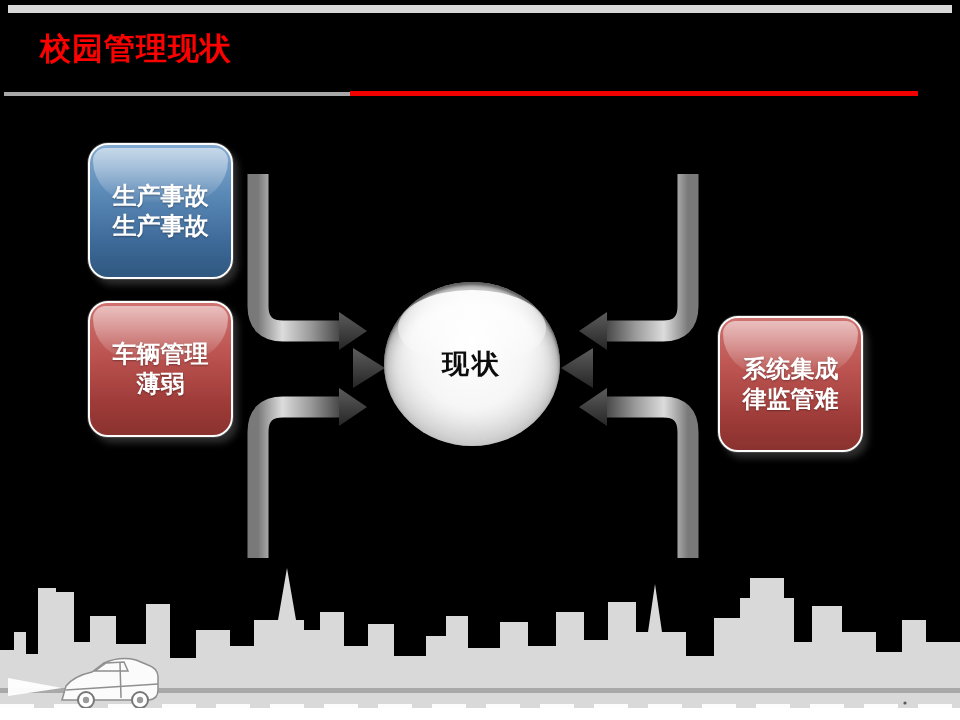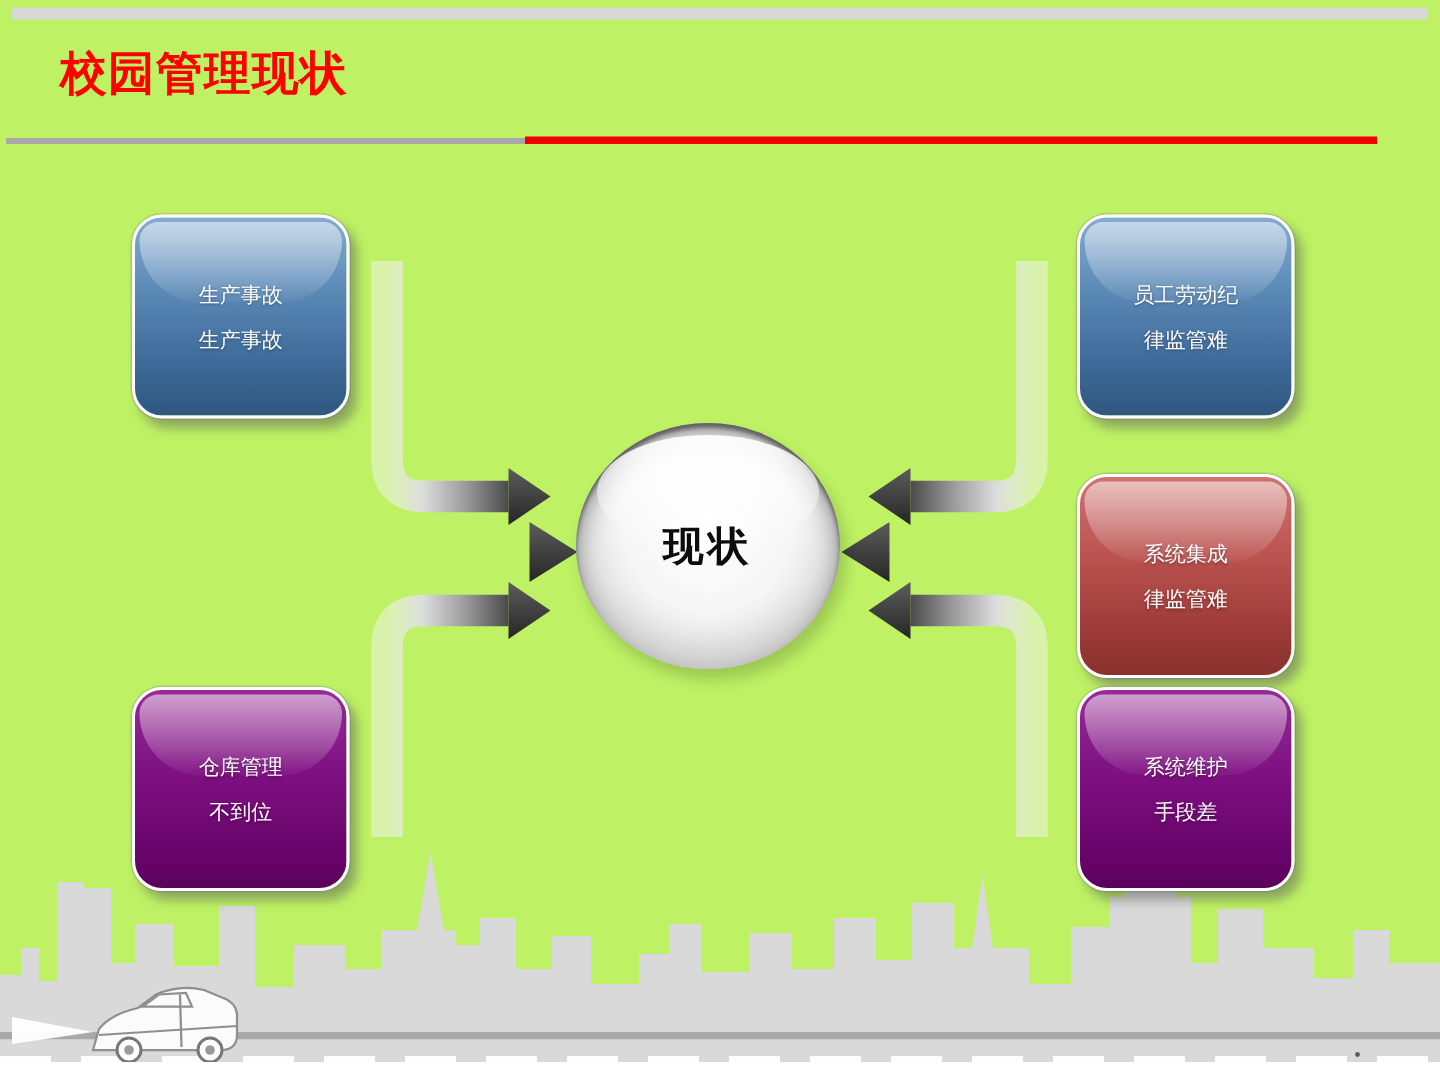--- a/index.html
+++ b/index.html
@@ -1,17 +1,17 @@
 <!DOCTYPE html>
 <html><head>
 <meta charset="utf-8">
 <style>
   html,body{margin:0;padding:0;background:#fff;}
   #slide{
-    position:relative;width:960px;height:708px;overflow:hidden;background:#bef264;
+    position:relative;width:960px;height:708px;overflow:hidden;background:#000000;
     font-family:"Liberation Sans","DejaVu Sans",sans-serif;
   }
   
   .top-strip{position:absolute;left:8px;top:5px;width:944px;height:8px;background:#d8d8d8;}
   
   .title{
     position:absolute;left:40px;top:28px;margin:0;
     font-size:31px;font-weight:bold;color:#fe0000;letter-spacing:1px;
   }
   .underline-gray{position:absolute;left:4px;top:92px;width:346px;height:4px;background:#a8a8a8;}
@@ -25,21 +25,21 @@
     display:flex;align-items:center;justify-content:center;text-align:center;
     z-index:3;
   }
   .box::before{
     content:"";position:absolute;left:3px;right:3px;top:3px;height:54px;
     border-radius:15px 15px 50px 50px;
     background:linear-gradient(180deg,rgba(255,255,255,.55),rgba(255,255,255,.03));
     pointer-events:none;
   }
   .box-label{
-    position:relative;color:#ffffff;font-weight:normal;font-size:14px;line-height:30px;
+    position:relative;color:#ffffff;font-weight:bold;font-size:24px;line-height:30px;
     text-shadow:0 1px 2px rgba(0,0,0,.35);
   }
   .box-label span{display:block;}
   .theme-blue{background:linear-gradient(180deg,#84abd1 0%,#5d8bb8 35%,#3e6b9a 72%,#2f577f 100%);}
   .theme-red{background:linear-gradient(180deg,#cf7370 0%,#bb5350 40%,#9c3a37 78%,#8a322f 100%);}
   .theme-purple{background:linear-gradient(180deg,#942b96 0%,#7d0f80 45%,#650367 88%,#5a015c 100%);}
   .pos-l1{left:88px;top:143px;} .pos-l2{left:88px;top:301px;} .pos-l3{left:88px;top:458px;}
   .pos-r1{left:718px;top:143px;} .pos-r2{left:718px;top:316px;} .pos-r3{left:718px;top:458px;}
 
   
@@ -146,43 +146,31 @@
       <polygon points="607,388 607,426 579,407" fill="url(#headg)"></polygon>
     </g>
   </svg>
 
   <div class="box theme-blue pos-l1">
     <div class="box-label">
       <span>生产事故</span>
       <span>生产事故</span>
     </div>
   </div>
-  <div class="box theme-purple pos-l3">
+  <div class="box theme-red pos-l2">
     <div class="box-label">
-      <span>仓库管理</span>
-      <span>不到位</span>
+      <span>车辆管理</span>
+      <span>薄弱</span>
     </div>
   </div>
 
-  <div class="box theme-blue pos-r1">
-    <div class="box-label">
-      <span>员工劳动纪</span>
-      <span>律监管难</span>
-    </div>
-  </div>
   <div class="box theme-red pos-r2">
     <div class="box-label">
       <span>系统集成</span>
       <span>律监管难</span>
-    </div>
-  </div>
-  <div class="box theme-purple pos-r3">
-    <div class="box-label">
-      <span>系统维护</span>
-      <span>手段差</span>
     </div>
   </div>
 
   <div class="sphere">
     <div class="sphere-label">现状</div>
   </div>
 
 </div>
 
 </body></html>

